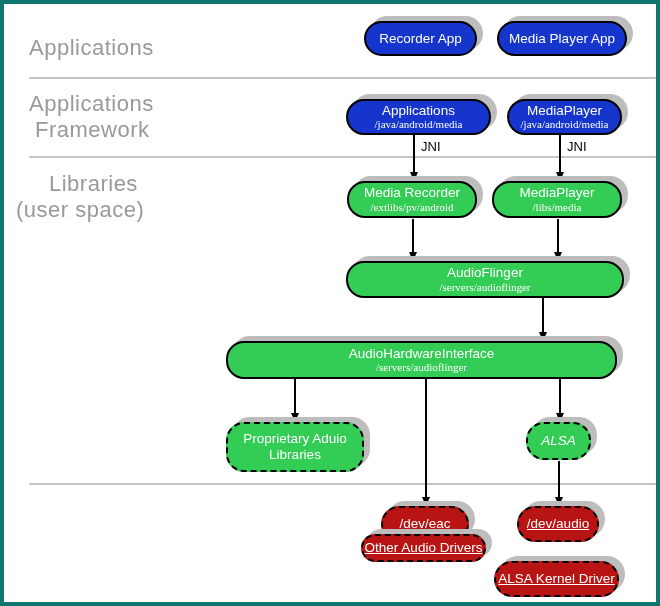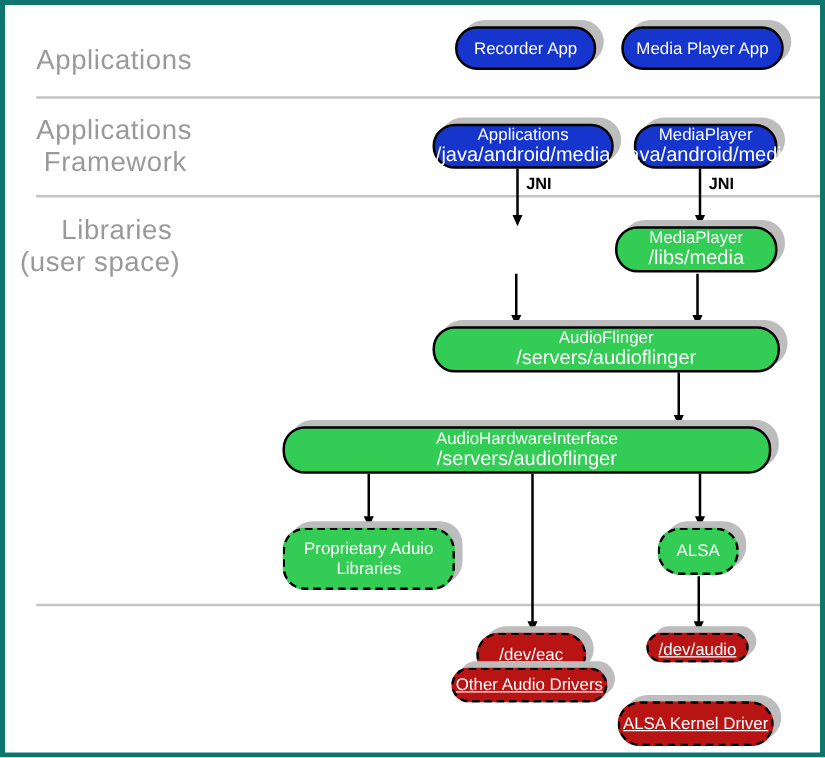--- a/index.html
+++ b/index.html
@@ -30,41 +30,41 @@
     border:2px solid #000;
     border-radius:18px;
     color:#fff;
     display:flex;flex-direction:column;
     align-items:center;justify-content:center;
     text-align:center;
     line-height:1.18;
     box-shadow:6px -5px 0 var(--shadow,#bdbdbd);
   }
   .node .main{font-size:13.5px;}
-  .node .sub{font-size:16px;}
+  .node .sub{font-size:11px;font-family:Liberation Serif, serif;}
   .blue{background:var(--blue,#1535cc);}
   .green{background:var(--green,#33cc55);}
   .red{background:var(--red,#b81414);text-decoration:underline;}
   .dashed{border-style:dashed;}
   .vline{
     position:absolute;
     width:2px;background:#000;
   }
   .arrowhead{
     position:absolute;
     width:0;height:0;
     border-left:4px solid transparent;
     border-right:4px solid transparent;
     border-top:9px solid #000;
   }
   .edge-label{
     position:absolute;
     color:#000;
     font-size:13px;
-    font-weight:bold;
+    font-weight:normal;
   }
 </style>
 </head>
 <body>
 
 <div class="canvas">
 
   <div class="layer-label" style="left:25px;top:31px;">Applications</div>
   <div class="layer-label" style="left:25px;top:87px;">Applications</div>
   <div class="layer-label" style="left:31px;top:113px;">Framework</div>
@@ -92,20 +92,24 @@
   </div>
 
   <div class="vline" style="left:409px;top:131px;height:38px;"></div>
   <div class="arrowhead" style="left:406px;top:168px;"></div>
   <div class="edge-label" style="left:417px;top:135px;">JNI</div>
 
   <div class="vline" style="left:555px;top:131px;height:38px;"></div>
   <div class="arrowhead" style="left:552px;top:168px;"></div>
   <div class="edge-label" style="left:563px;top:135px;">JNI</div>
 
+  <div class="node green" style="left:343px;top:177px;width:130px;height:37px;">
+    <span class="main">Media Recorder</span>
+    <span class="sub">/extlibs/pv/android</span>
+  </div>
   <div class="node green" style="left:488px;top:177px;width:130px;height:37px;">
     <span class="main">MediaPlayer</span>
     <span class="sub">/libs/media</span>
   </div>
 
   <div class="vline" style="left:408px;top:215px;height:34px;"></div>
   <div class="arrowhead" style="left:405px;top:248px;"></div>
   <div class="vline" style="left:553px;top:215px;height:34px;"></div>
   <div class="arrowhead" style="left:550px;top:248px;"></div>
 
@@ -128,31 +132,31 @@
   <div class="vline" style="left:421px;top:375px;height:119px;"></div>
   <div class="arrowhead" style="left:418px;top:493px;"></div>
 
   <div class="vline" style="left:555px;top:375px;height:35px;"></div>
   <div class="arrowhead" style="left:552px;top:409px;"></div>
 
   <div class="node green dashed" style="left:222px;top:418px;width:138px;height:50px;">
     <span class="main">Proprietary Aduio</span>
     <span class="main">Libraries</span>
   </div>
-  <div class="node green dashed" style="left:522px;top:418px;width:65px;height:38px;">
+  <div class="node green dashed" style="left:522px;top:418px;width:65px;height:38px;font-style:italic;">
     <span class="main">ALSA</span>
   </div>
 
   <div class="vline" style="left:554px;top:457px;height:37px;"></div>
   <div class="arrowhead" style="left:551px;top:493px;"></div>
 
   <div class="node red dashed" style="left:377px;top:502px;width:88px;height:36px;">
     <span class="main">/dev/eac</span>
   </div>
-  <div class="node red dashed" style="left:513px;top:502px;width:82px;height:24px;justify-content:flex-end;">
+  <div class="node red dashed" style="left:513px;top:502px;width:82px;height:36px;">
     <span class="main">/dev/audio</span>
   </div>
   <div class="node red dashed" style="left:357px;top:530px;width:125px;height:28px;">
     <span class="main">Other Audio Drivers</span>
   </div>
   <div class="node red dashed" style="left:490px;top:557px;width:125px;height:36px;">
     <span class="main">ALSA Kernel Driver</span>
   </div>
 
 </div>

